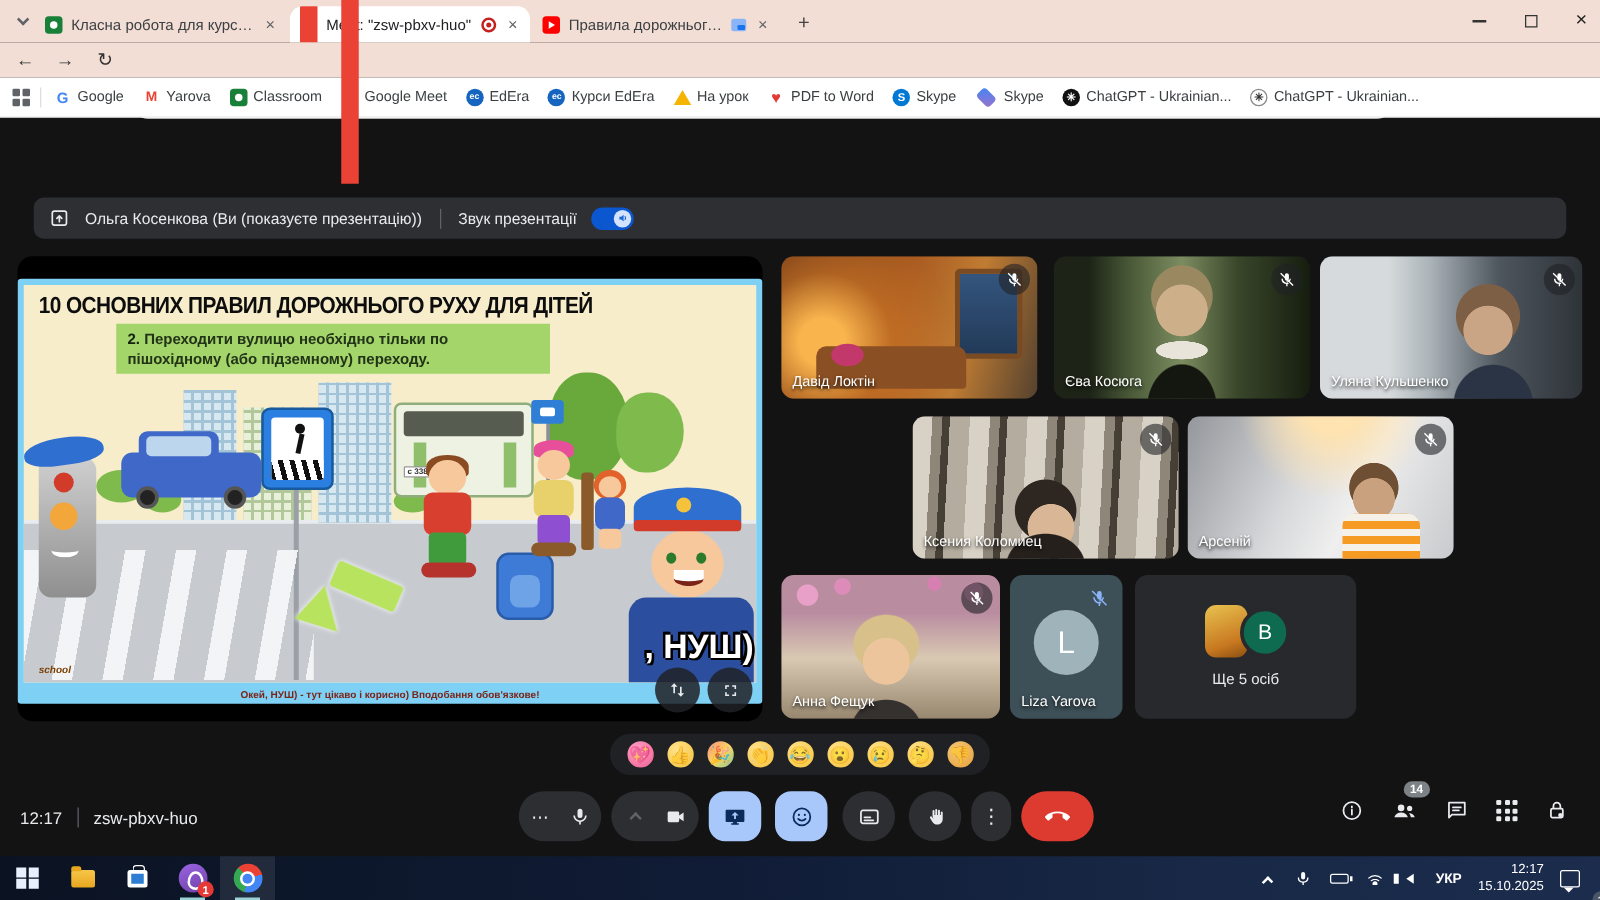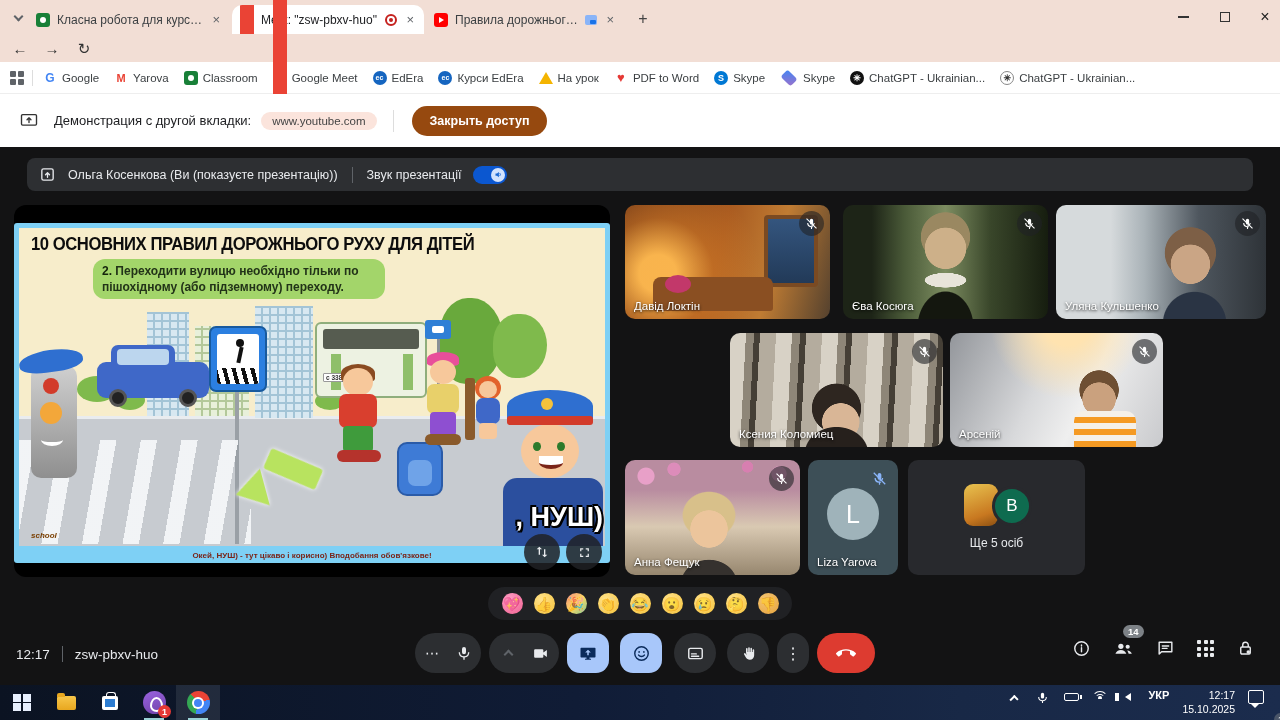--- a/index.html
+++ b/index.html
@@ -86,21 +86,21 @@
 .toggle{width:34px;height:18px;border-radius:9px;background:#0b57d0;position:relative;margin-left:12px;cursor:pointer}
 .toggle .knob{position:absolute;right:2px;top:2px;width:14px;height:14px;border-radius:50%;background:#d3e3fd;display:flex;align-items:center;justify-content:center}
 .stopbtn{margin-left:auto;background:#c2d9fc;color:#0d2c54;border:none;border-radius:15px;width:128px;height:29px;font-size:11px;font-weight:600;line-height:1.15;cursor:pointer;font-family:"Liberation Sans",sans-serif}
 
 
 .stage{left:14px;top:58px;width:596px;height:372px;background:#000;border-radius:12px;overflow:hidden}
 .slide{left:0;right:0;top:18px;height:340px;background:#7ed0f5;border-radius:3px}
 .slide-inner{left:5px;right:5px;top:5px;bottom:17px;background:#f7edcb;overflow:hidden}
 .slide-cap{left:0;right:0;bottom:3px;text-align:center;font-size:8px;font-weight:700;color:#7a2418}
 .s-title{left:12px;top:5px;font-size:18.5px;font-weight:800;color:#0d0d0d;letter-spacing:-.5px;transform:scaleX(.9);transform-origin:left;white-space:nowrap}
-.s-rule{left:74px;top:31px;width:292px;background:#a3d56a;border-radius:12px;padding:4px 9px;font-size:12px;color:#223318;font-weight:600;line-height:1.35}
+.s-rule{left:74px;top:31px;width:347px;background:#a3d56a;border-radius:0;padding:4px 9px;font-size:12px;color:#223318;font-weight:600;line-height:1.35}
 .s-rule b{color:#14230c}
 .scene{left:0;right:0;top:78px;bottom:0}
 .road{left:0;right:0;top:110px;bottom:0;background:#c7cbd0;border-top:3px solid #e9ecef}
 .bldg{top:6px;background:#d8e8f1;background-image:repeating-linear-gradient(0deg,transparent 0 6px,#a3c4d6 6px 8px),repeating-linear-gradient(90deg,transparent 0 6px,#a3c4d6 6px 8px)}
 .b1{left:128px;width:42px;height:104px}
 .b2{left:176px;top:20px;width:54px;height:90px;background:#e8f0da;background-image:repeating-linear-gradient(0deg,transparent 0 6px,#b3c89a 6px 8px),repeating-linear-gradient(90deg,transparent 0 6px,#b3c89a 6px 8px)}
 .b3{left:236px;top:0;width:58px;height:112px}
 .bush{background:#7fba4c;border-radius:50%}
 .tree-c{background:#69a93c;border-radius:48% 52% 55% 45%}
 .trunk{background:#8a5a2b;border-radius:3px}
@@ -214,21 +214,21 @@
 .storeic:before{content:"";position:absolute;left:4px;top:-4px;width:8px;height:5px;border:1.5px solid #fff;border-bottom:none;border-radius:3px 3px 0 0}
 .storeic:after{content:"";position:absolute;left:3px;top:3px;width:10px;height:8px;background:#2d7dd2}
 .viberic{width:23px;height:23px;border-radius:50%;background:linear-gradient(160deg,#9a63e0,#6f42a8);position:relative}
 .viberic:after{content:"";position:absolute;left:7px;top:6px;width:9px;height:11px;border:2px solid #fff;border-radius:50% 50% 50% 50%/60% 60% 40% 40%}
 .vbadge{position:absolute;right:5px;bottom:2px;width:13px;height:13px;border-radius:50%;background:#e53935;color:#fff;font-size:9px;display:flex;align-items:center;justify-content:center;font-weight:700}
 .chromeic{width:23px;height:23px;border-radius:50%;background:conic-gradient(from -45deg,#ea4335 0 120deg,#4285f4 0 240deg,#34a853 0 360deg);position:relative}
 .chromeic:before{content:"";position:absolute;left:5.5px;top:5.5px;width:12px;height:12px;border-radius:50%;background:#fff}
 .chromeic:after{content:"";position:absolute;left:7.5px;top:7.5px;width:8px;height:8px;border-radius:50%;background:#4285f4}
 .tb-active{background:rgba(255,255,255,.09)}
 .runline{position:absolute;bottom:0;left:12px;width:20px;height:2px;background:#9ad1d4}
-.tray{margin-left:auto;display:flex;gap:13px;padding-right:10px;color:#fff}
+.tray{margin-left:auto;display:flex;align-items:center;gap:13px;padding-right:10px;color:#fff}
 .trayic{width:16px;height:16px;display:flex;align-items:center;justify-content:center}
 .batt{width:15px;height:8px;border:1.5px solid #fff;border-radius:2px;position:relative}
 .batt:after{content:"";position:absolute;right:-4px;top:1px;width:2px;height:4px;background:#fff}
 .wifi{width:14px;height:10px;position:relative;overflow:hidden}
 .wifi i{position:absolute;left:50%;bottom:0;transform:translateX(-50%);border:1.6px solid transparent;border-top-color:#fff;border-radius:50%}
 .wifi .w1{width:16px;height:16px;bottom:-8px}.wifi .w2{width:10px;height:10px;bottom:-5px}.wifi .w3{width:4px;height:4px;bottom:-1px;background:#fff;border:none;border-radius:50%}
 .spk{width:0;height:0;border-top:4px solid transparent;border-bottom:4px solid transparent;border-right:6px solid #fff;position:relative}
 .spk:before{content:"";position:absolute;left:-10px;top:-4px;width:4px;height:8px;background:#fff}
 .lang{font-size:11px;font-weight:600}
 .clock{font-size:10.5px;text-align:right;line-height:1.25}
@@ -342,32 +342,20 @@
     <span class="bk">
         <span class="bi gpt1">✳</span>
         <span>ChatGPT - Ukrainian...</span>
       </span>
     <span class="bk">
         <span class="bi gpt2">✳</span>
         <span>ChatGPT - Ukrainian...</span>
       </span>
   </div>
 
-  <div class="sharebar ab">
-    <span class="scricon">
-      <svg viewBox="0 0 24 24" fill="none" stroke="#333" stroke-width="1.8" width="22" height="18">
-          <rect x="2" y="3.5" width="20" height="14" rx="1.5"></rect>
-          <path d="M12 14V7.8M12 7.8l-2.6 2.6M12 7.8l2.6 2.6" stroke-linecap="round"></path>
-        </svg>
-    </span>
-    <span class="sharetext">Демонстрация с другой вкладки:</span>
-    <span class="srcpill">www.youtube.com</span>
-    <span class="sdiv"></span>
-    <button class="stopshare">Закрыть доступ</button>
-  </div>
 
   <div class="meet ab">
 
     <div class="presentbar ab">
       <span class="pbicon">
         <svg viewBox="0 0 24 24" fill="none" stroke="#e8eaed" stroke-width="1.9" width="17" height="17">
             <rect x="4" y="4" width="16" height="16" rx="2.5"></rect>
             <path d="M12 16V9.5M12 9.5l-2.8 2.8M12 9.5l2.8 2.8" stroke-linecap="round"></path>
           </svg>
       </span>

